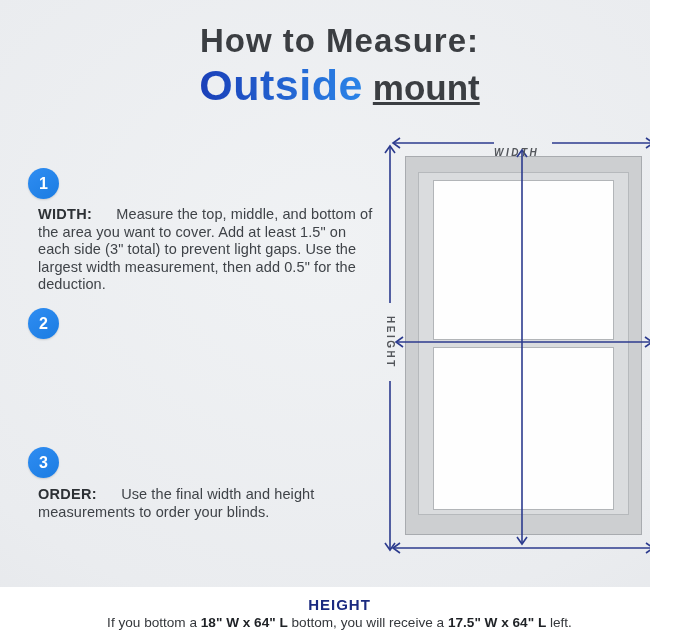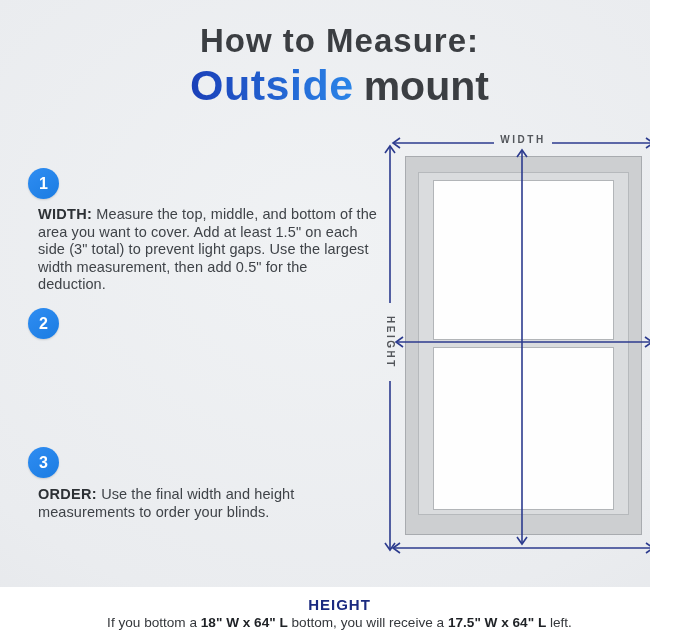--- a/index.html
+++ b/index.html
@@ -15,57 +15,57 @@
   .title-outside{
     font-size:43px;font-weight:800;letter-spacing:0.5px;
     color:#1d55c6;
   }
   @supports (-webkit-background-clip:text){
     .title-outside{
       background:linear-gradient(90deg,var(--outside-start,#1a3fb8),var(--outside-end,#2b85e8));
       -webkit-background-clip:text;background-clip:text;color:transparent;
     }
   }
-  .title-mount{font-size:41px;font-weight:600;margin-left:10px;color:#3b3e42;}
+  .title-mount{font-size:35px;font-weight:600;margin-left:10px;color:#3b3e42;text-decoration:underline;}
   
   .step-badge{
     position:absolute;width:31px;height:31px;border-radius:50%;
     background:linear-gradient(145deg,#2f8df2,var(--accent,#1b7ce2));
     color:#fff;font-size:16px;font-weight:700;
     display:flex;align-items:center;justify-content:center;
     box-shadow:0 1px 2px rgba(0,0,0,0.15);
   }
   .badge-1{left:28px;top:168px;}
   .badge-2{left:28px;top:308px;}
   .badge-3{left:28px;top:447px;}
   .step-text{
     position:absolute;left:38px;width:340px;margin:0;
     font-size:14.5px;line-height:17.5px;letter-spacing:0.1px;color:#3f4348;
   }
   .text-1{top:206px;}
   .text-2{top:346px;}
   .text-3{top:486px;}
-  .step-lead{font-weight:700;color:#2d3135;letter-spacing:0.3px;margin-right:0;}
+  .step-lead{font-weight:700;color:#2d3135;letter-spacing:0.3px;margin-right:20px;}
   
   .diagram{position:absolute;left:380px;top:133px;width:290px;height:430px;}
   .diagram *{box-sizing:border-box;}
   .casing{position:absolute;left:25px;top:23px;width:237px;height:379px;
     background:#cdcfd1;border:1px solid #a8abaf;}
   .inner-frame{position:absolute;left:38px;top:39px;width:211px;height:343px;
     background:#dadcde;border:1px solid #b6b9bc;}
   .pane{position:absolute;left:53px;width:181px;background:#fefefe;border:1px solid #b2b5b8;}
   .pane-top{top:47px;height:160px;}
   .pane-bottom{top:214px;height:163px;}
   .arrows-svg{position:absolute;left:0;top:0;width:290px;height:430px;}
   .arrows-svg path{stroke:var(--arrow,#2c3b8e);stroke-width:1.6;fill:none;}
   .dim-label{
     position:absolute;font-size:10px;font-weight:600;letter-spacing:2.5px;
     color:#53565b;
   }
-  .width-label{left:114px;top:1px;width:58px;text-align:center;}
+  .width-label{left:114px;top:14px;width:58px;font-style:italic;}
   .height-label{
     left:2px;top:172px;width:17px;height:74px;
     writing-mode:vertical-rl;text-align:center;line-height:17px;
   }
   
   .footer{position:absolute;left:0;top:587px;width:679px;height:57px;background:#ffffff;text-align:center;}
   .example-heading{margin:9px 0 2px 0;font-size:15px;font-weight:800;letter-spacing:1px;color:var(--navy,#1b2a80);}
   .example-line{margin:0;font-size:13.6px;color:#34373b;}
   .example-bold{font-weight:700;color:#1f2226;}
 </style>

